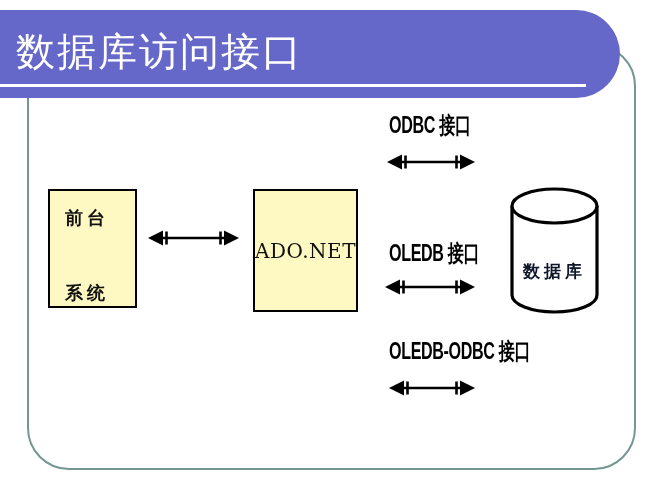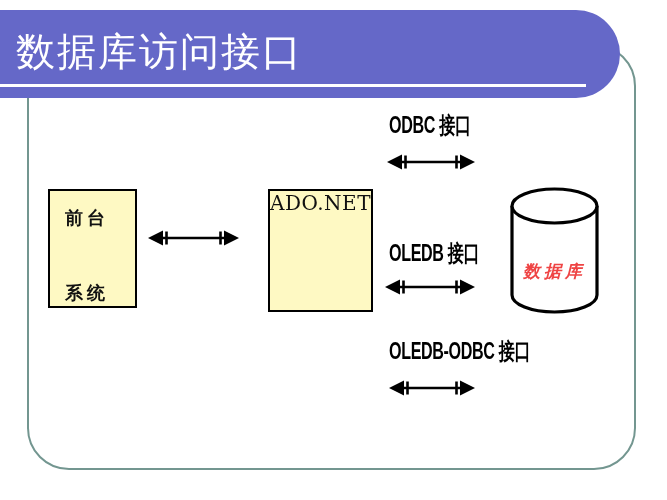--- a/index.html
+++ b/index.html
@@ -28,42 +28,42 @@
 
   
   .box{position:absolute;background:#fef9c3;border:2px solid var(--ink);}
   .front-box{left:48px;top:189px;width:89px;height:119px;}
   .front-line{position:absolute;left:15px;font-size:18px;font-weight:600;
     letter-spacing:4px;color:#111;white-space:nowrap;}
   .front-line1{top:15px;}
   .front-line2{top:90px;}
 
   .ado-box{left:253px;top:189px;width:105px;height:123px;
-    display:flex;justify-content:center;margin-left:15px;}
+    display:flex;align-items:center;justify-content:center;}
   .ado-label{font-family:"DejaVu Serif","Liberation Serif",serif;
     font-size:20px;color:#111;letter-spacing:0.5px;}
 
   
   .if-label{position:absolute;left:389px;font-size:23px;font-weight:bold;
     color:var(--ink);white-space:nowrap;transform:scaleX(0.70);
     transform-origin:left center;letter-spacing:-0.5px;}
   .if-label-1{top:110px;}
   .if-label-2{top:238px;}
   .if-label-3{top:336px;}
 
   .arrow{position:absolute;}
   .arrow-main{left:147px;top:225px;}
   .arrow-1{left:386px;top:149px;}
   .arrow-2{left:384px;top:274px;}
   .arrow-3{left:388px;top:375px;}
 
   
   .db-group{position:absolute;left:508px;top:184px;width:93px;height:134px;}
   .db-label{position:absolute;left:0;top:76px;width:100%;text-align:center;
-    font-size:17px;font-weight:600;letter-spacing:4px;color:#ef4444;white-space:nowrap;font-style:italic;}
+    font-size:17px;font-weight:600;letter-spacing:4px;color:#0f172a;white-space:nowrap;}
 </style>
 </head>
 <body>
 
 <div class="canvas">
 
   <div class="frame"></div>
 
   <div class="title-bar">
     <div class="title-text">数据库访问接口</div>

